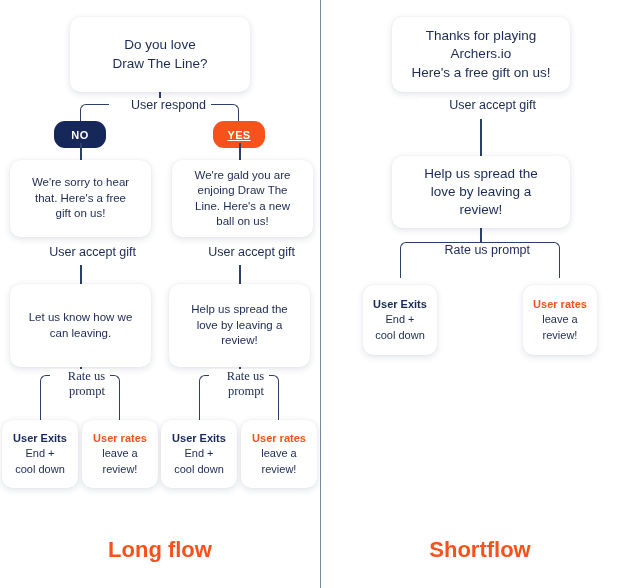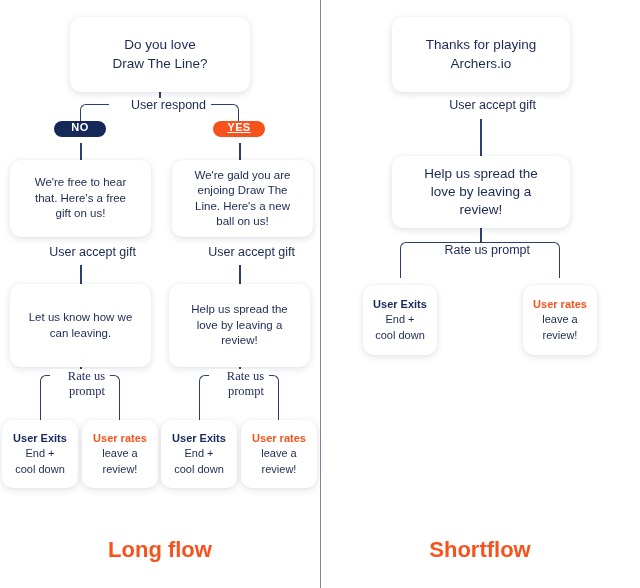--- a/index.html
+++ b/index.html
@@ -84,23 +84,24 @@
     line-height: 1.18;
     background: #ffffff;
     padding: 0 5px;
     white-space: nowrap;
   }
   .conn-label.wrap { white-space: normal; font-family: Liberation Serif, serif; }
 
   
   .pill {
     position: absolute;
-    height: 16px;
+    height: 27px;
     border-radius: 11px;
     display: flex;
+    align-items: center;
     justify-content: center;
     color: #ffffff;
     font-size: 11px;
     font-weight: bold;
     letter-spacing: 0.4px;
   }
   .pill-no  { background: #16285a; }
   .pill-yes { background: #f8521c; }
 
   
@@ -134,21 +135,21 @@
     <span>NO</span>
   </div>
   <div class="pill pill-yes" style="left:213px; top:121px; width:52px;text-decoration:underline;">
     <span>YES</span>
   </div>
 
   <div class="vline" style="left:80px;  top:143px; height:17px;"></div>
   <div class="vline" style="left:239px; top:143px; height:17px;"></div>
 
   <div class="card card-md" style="left:10px; top:160px; width:141px; height:77px;">
-    <span class="line">We're free to hear</span>
+    <span class="line">We're sorry to hear</span>
     <span class="line">that. Here's a free</span>
     <span class="line">gift on us!</span>
   </div>
 
   <div class="card card-md" style="left:172px; top:160px; width:141px; height:77px;">
     <span class="line">We're gald you are</span>
     <span class="line">enjoing Draw The</span>
     <span class="line">Line. Here's a new</span>
     <span class="line">ball on us!</span>
   </div>
@@ -206,20 +207,21 @@
     <span class="line leaf-head orange">User rates</span>
     <span class="line">leave a</span>
     <span class="line">review!</span>
   </div>
 
   <div class="flow-title" style="left:80px; top:537px; width:160px;">Long flow</div>
 
   <div class="card card-lg" style="left:392px; top:17px; width:178px; height:75px;">
     <span class="line">Thanks for playing</span>
     <span class="line">Archers.io</span>
+    <span class="line">Here's a free gift on us!</span>
   </div>
 
   <div class="conn-label" style="left:420px; top:98px; width:121px;">User accept gift</div>
   <div class="vline" style="left:480px; top:119px; height:37px;"></div>
 
   <div class="card card-lg" style="left:392px; top:156px; width:178px; height:72px;">
     <span class="line">Help us spread the</span>
     <span class="line">love by leaving a</span>
     <span class="line">review!</span>
   </div>

